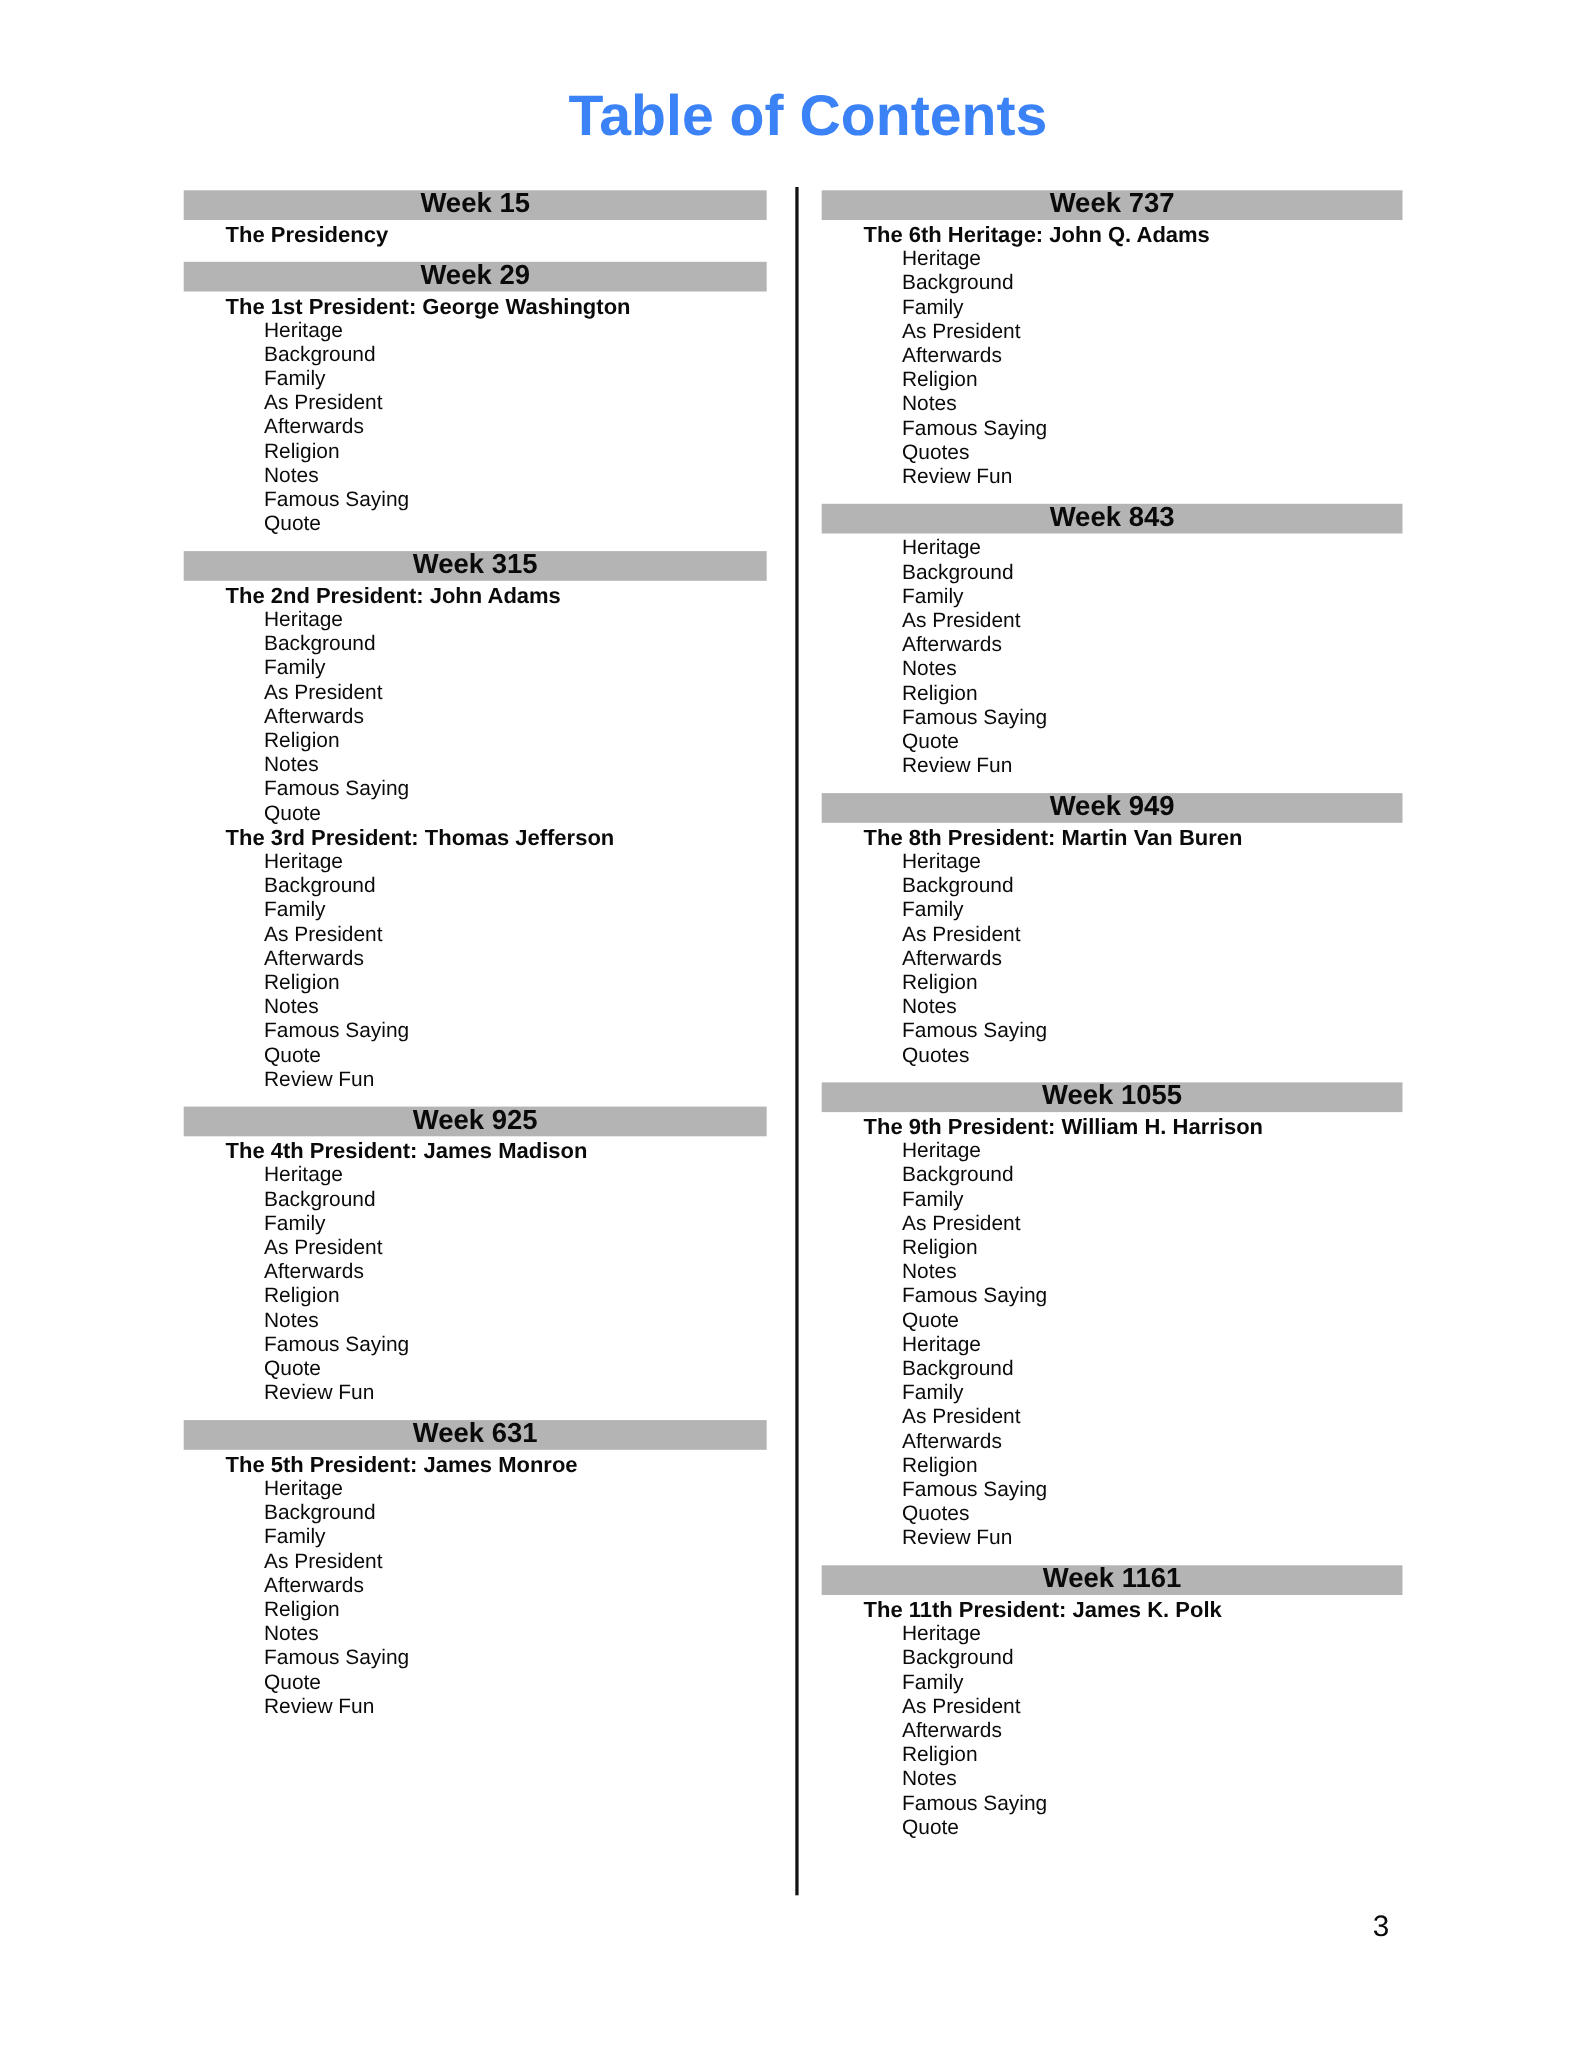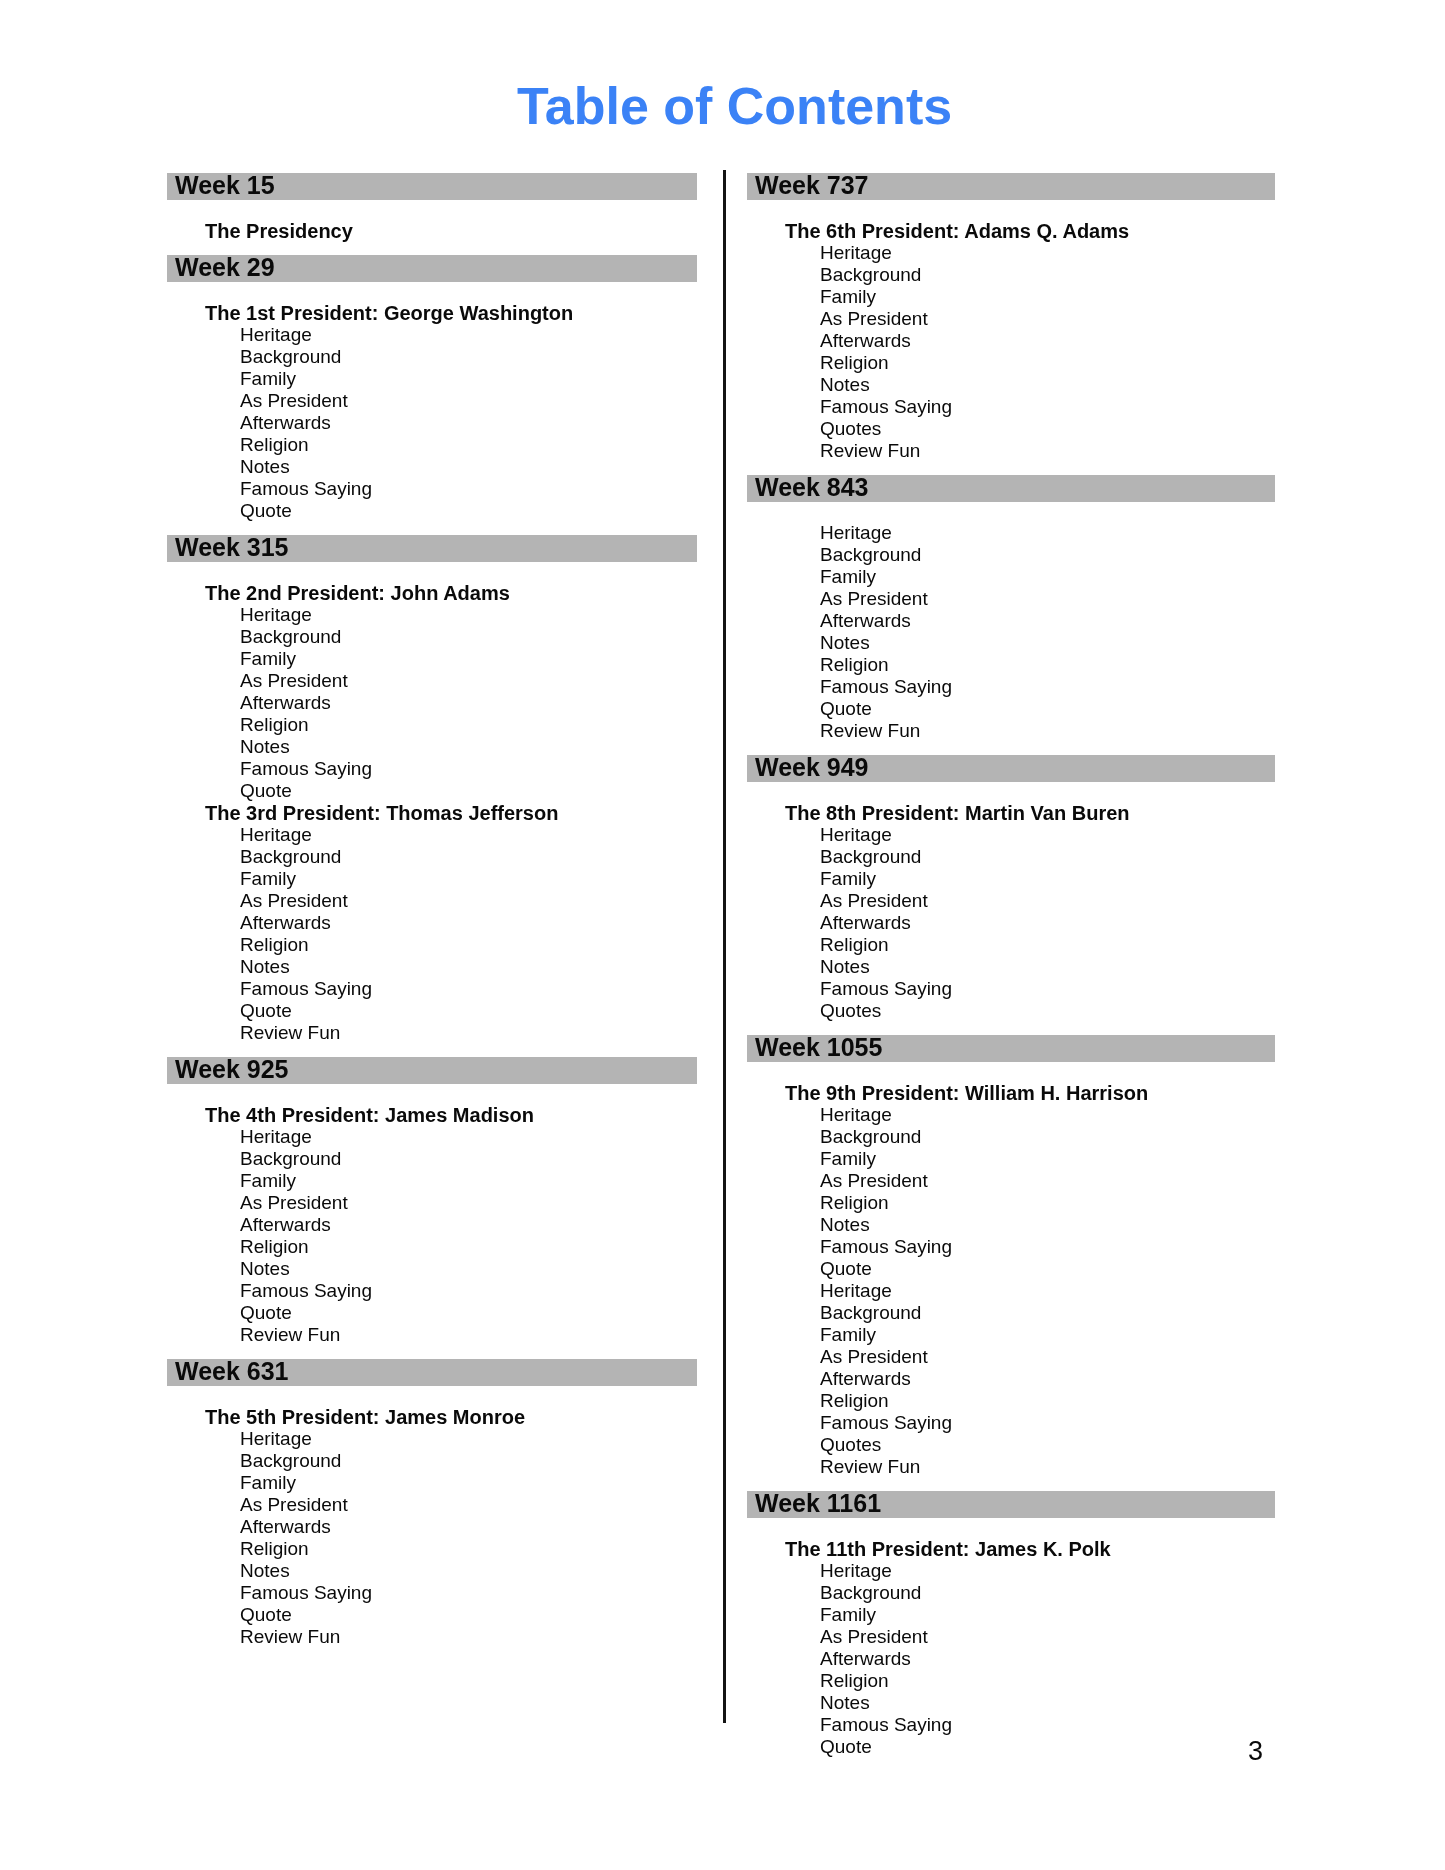--- a/index.html
+++ b/index.html
@@ -27,26 +27,26 @@
     position:absolute;
     left:723px;top:170px;
     width:3px;height:1553px;
     background:#141414;
   }
   .week-section{margin:0;}
   .week-bar{
     height:27px;
     background:#b4b4b4;
     display:flex;
-    justify-content:flex-start;
+    justify-content:center;
     align-items:center;
     padding:0 8px 2px 8px;
     box-sizing:border-box;
     margin-top:13px;
-    margin-bottom:20px;
+    margin-bottom:3px;
   }
   .week-section:first-child .week-bar{margin-top:0;}
   .week-label,.week-page{
     font-size:25px;
     font-weight:700;
     color:#0a0a0a;
     white-space:nowrap;
   }
   .entry-title{
     font-size:20px;
@@ -163,21 +163,21 @@
       <div class="sub-item">Review Fun</div>
     </div>
   </div>
 <div class="divider"></div>
 <div class="col col-right">
     <div class="week-section">
     <div class="week-bar">
       <span class="week-label">Week 7</span>
       <span class="week-page">37</span>
     </div>
-  <div class="entry-title">The 6th President: Adams Q. Adams</div>
+  <div class="entry-title">The 6th Heritage: John Q. Adams</div>
       <div class="sub-item">Heritage</div>
       <div class="sub-item">Background</div>
       <div class="sub-item">Family</div>
       <div class="sub-item">As President</div>
       <div class="sub-item">Afterwards</div>
       <div class="sub-item">Religion</div>
       <div class="sub-item">Notes</div>
       <div class="sub-item">Famous Saying</div>
       <div class="sub-item">Quotes</div>
       <div class="sub-item">Review Fun</div>

